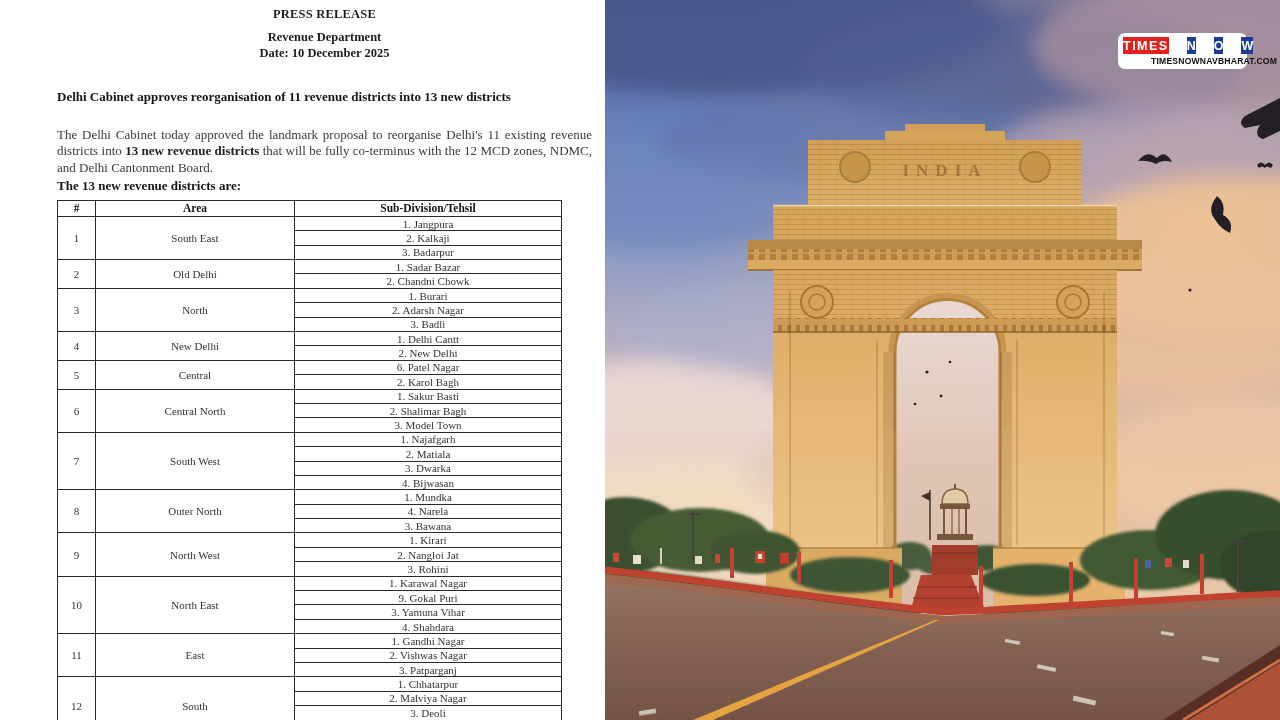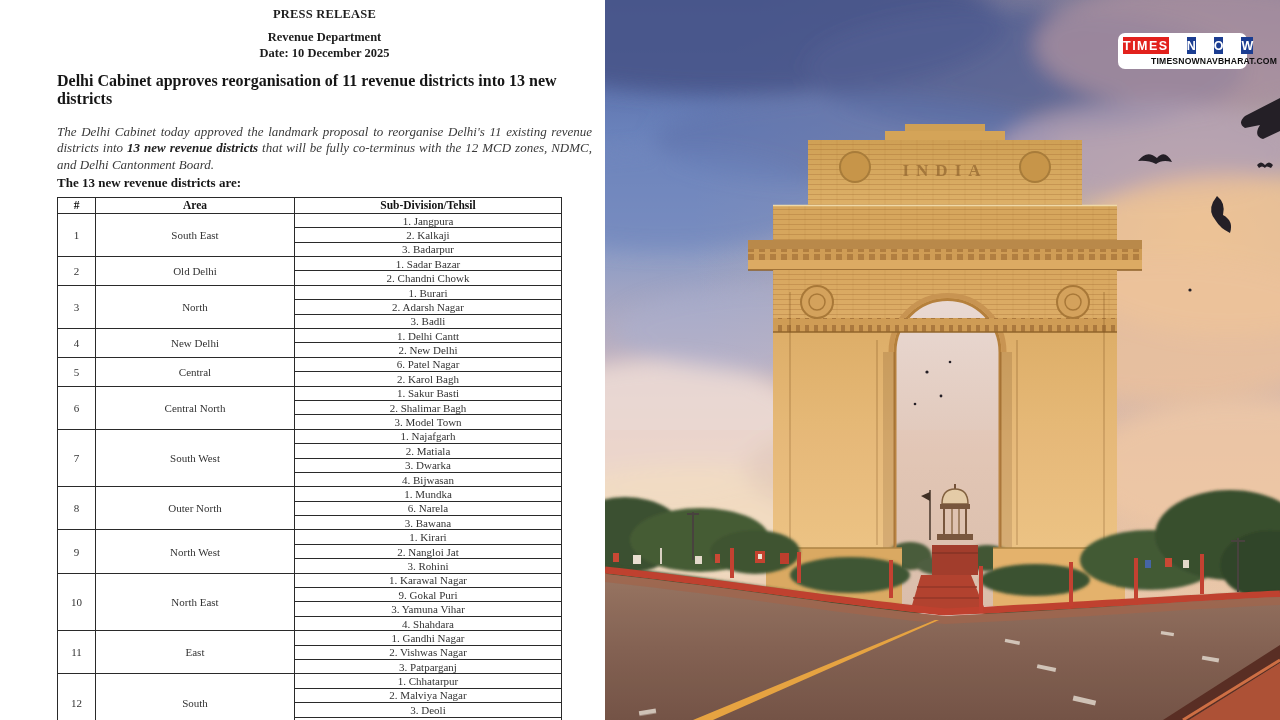--- a/index.html
+++ b/index.html
@@ -2,22 +2,22 @@
 <html style="--logo-red: #e2211c; --logo-blue: #1b3d91; --logo-yellow: #ffd200;"><head>
 <meta charset="utf-8">
 <style>
   html,body{margin:0;padding:0;width:1280px;height:720px;overflow:hidden;background:#fff;}
   .page{position:relative;width:1280px;height:720px;font-family:"Liberation Serif",serif;}
   
   .doc{position:absolute;left:0;top:0;width:605px;height:720px;background:#ffffff;color:#2e2e2e;}
   .doc-inner{padding:7px 13px 0 57px;}
   .c-title{font-size:12.5px;font-weight:bold;text-align:center;color:#1d1d1d;letter-spacing:.2px;margin:0;}
   .gov-block{margin-top:8px;text-align:center;font-weight:bold;color:#1d1d1d;font-size:12.5px;line-height:15.5px;}
-  .headline{margin-top:11px;font-size:16px;font-weight:bold;color:#161616;}
-  .para{margin-top:16px;font-size:13px;line-height:16.3px;text-align:justify;color:#3a3a3a;font-style:italic;}
+  .headline{margin-top:28px;font-size:13px;font-weight:bold;color:#161616;}
+  .para{margin-top:22px;font-size:13px;line-height:16.3px;text-align:justify;color:#3a3a3a;}
   .para b{color:#222;}
   .intro{margin-top:2px;font-size:13px;font-weight:bold;color:#161616;}
   table.districts{border-collapse:collapse;margin:6px 0 0 57px;width:505px;table-layout:fixed;
     font-size:11px;color:#333;border:1.5px solid #1c1c1c;}
   table.districts th,table.districts td{border:1px solid #2a2a2a;text-align:center;padding:0;vertical-align:middle;}
   table.districts th{height:15px;font-size:11.5px;color:#111;background:#fff;}
   table.districts td.c-sub{height:13.4px;line-height:12px;}
   table.districts col.w-num{width:38px;}
   table.districts col.w-area{width:199px;}
   
@@ -135,21 +135,21 @@
           </tr>
           <tr>
             <td class="c-sub">4. Bijwasan</td>
           </tr>
           <tr>
             <td rowspan="3">8</td>
             <td rowspan="3">Outer North</td>
             <td class="c-sub">1. Mundka</td>
           </tr>
           <tr>
-            <td class="c-sub">6. Narela</td>
+            <td class="c-sub">4. Narela</td>
           </tr>
           <tr>
             <td class="c-sub">3. Bawana</td>
           </tr>
           <tr>
             <td rowspan="3">9</td>
             <td rowspan="3">North West</td>
             <td class="c-sub">1. Kirari</td>
           </tr>
           <tr>

